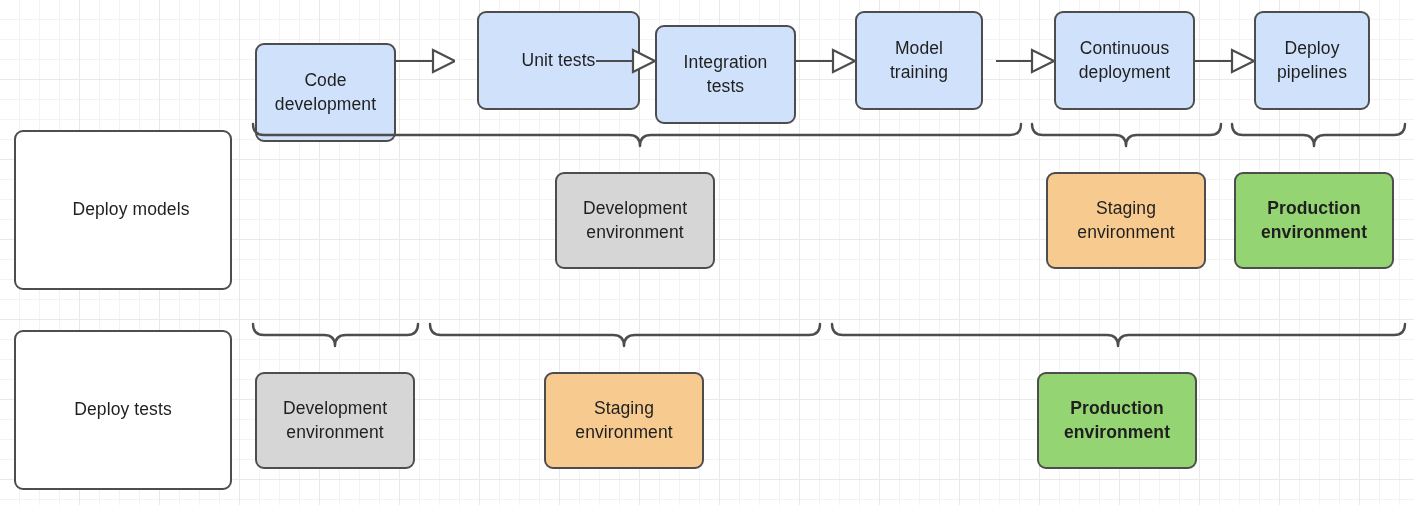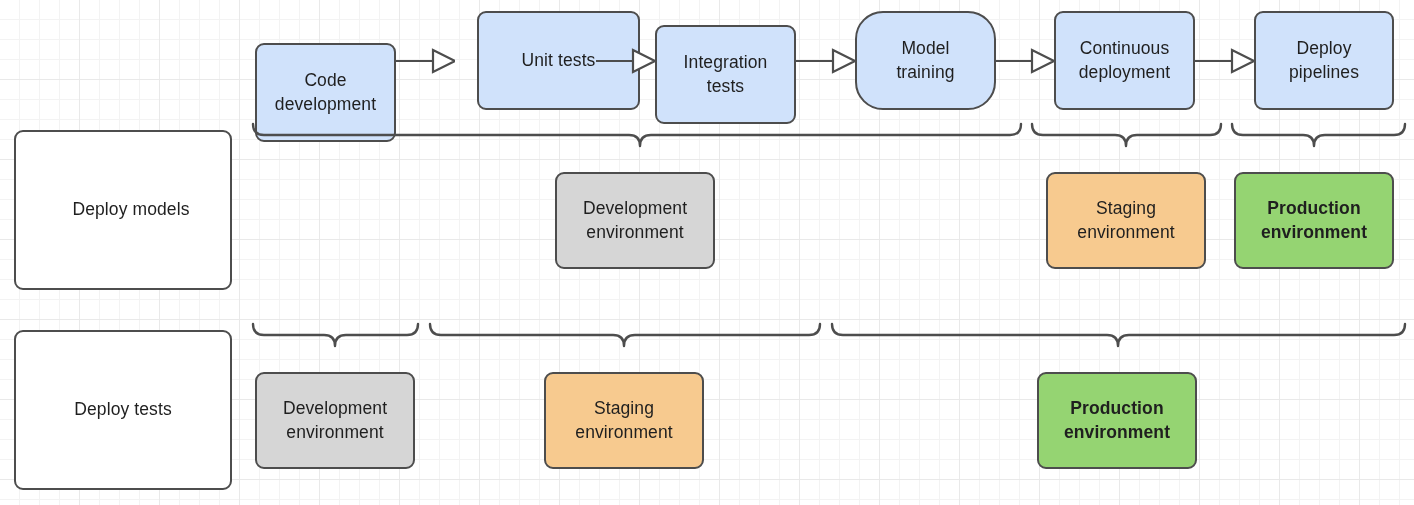--- a/index.html
+++ b/index.html
@@ -50,25 +50,25 @@
 </head>
 <body>
 
 <div id="canvas">
   <div id="pipeline-layer">
       <div class="node blue" style="left: 255px; top: 11px; width: 141px; height: 99px; margin-top: 32px;">Code
 development</div>
       <div class="node blue" style="left: 477px; top: 11px; width: 163px; height: 99px;">Unit tests</div>
       <div class="node blue" style="left: 655px; top: 25px; width: 141px; height: 99px;">Integration
 tests</div>
-      <div class="node blue" style="left: 855px; top: 11px; width: 141px; height: 99px; border-radius: 28px;">Model
+      <div class="node blue" style="left: 855px; top: 11px; width: 128px; height: 99px;">Model
 training</div>
       <div class="node blue" style="left: 1054px; top: 11px; width: 141px; height: 99px;">Continuous
 deployment</div>
-      <div class="node blue" style="left: 1254px; top: 11px; width: 140px; height: 99px;">Deploy
+      <div class="node blue" style="left: 1254px; top: 11px; width: 116px; height: 99px;">Deploy
 pipelines</div>
     </div>
   <div id="arrows-layer">
       <div class="connector" style="left: 396px; top: 48px; width: 59px; height: 26px;">
         <svg width="59" height="26">
           <line x1="0" y1="13" x2="37" y2="13" stroke="#4d4d4d" stroke-width="2.2"></line>
           <path d="M37 2 L59 13 L37 24 Z" fill="#ffffff" stroke="#4d4d4d" stroke-width="2.2" stroke-linejoin="miter"></path>
         </svg>
       </div>
       <div class="connector" style="left: 596px; top: 48px; width: 59px; height: 26px;">

